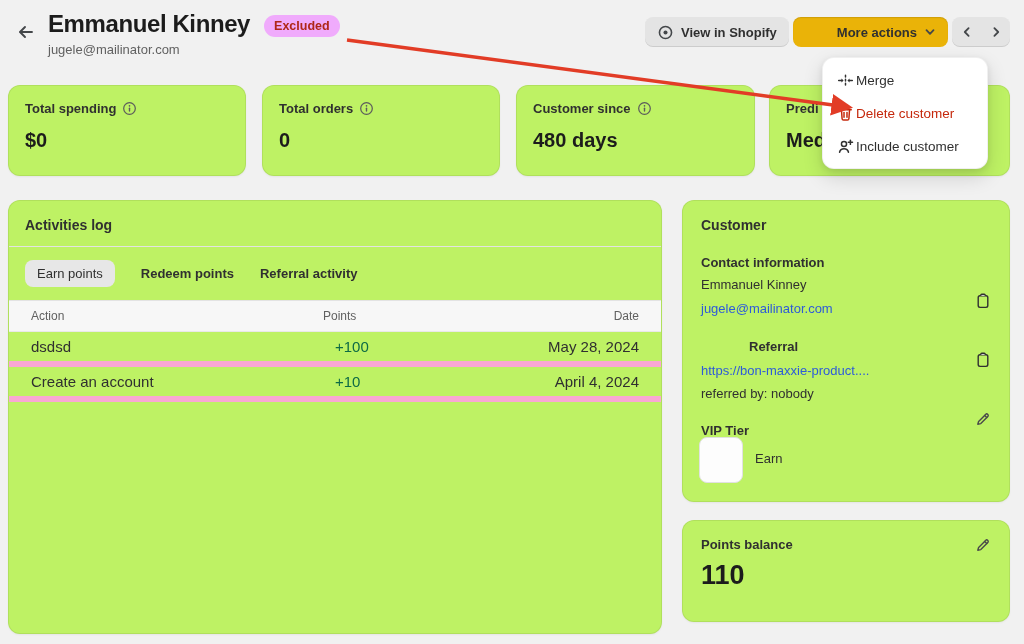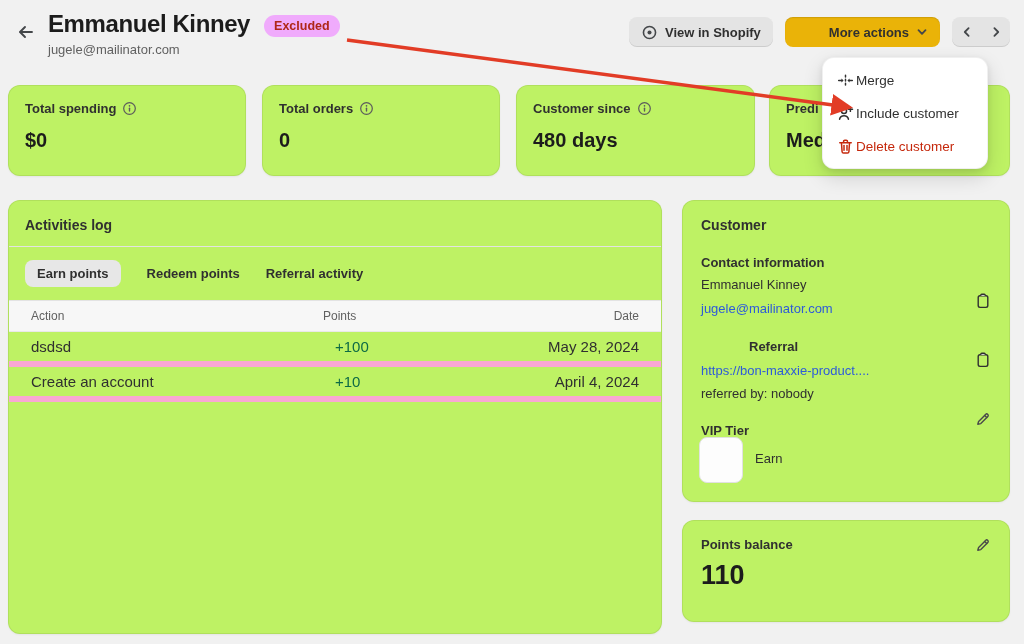--- a/index.html
+++ b/index.html
@@ -19,39 +19,39 @@
   }
   
   .back-btn{left:14px;top:20px;width:24px;height:24px;display:flex;align-items:center;justify-content:center;cursor:pointer;}
   .hdr-row{left:48px;top:9px;display:flex;align-items:center;gap:14px;}
   .page-title{font-size:24px;font-weight:700;color:#1c1c1c;letter-spacing:-0.4px;line-height:30px;white-space:nowrap;}
   .badge{
     background:#f0abfc;color:#af2718;font-size:12.5px;font-weight:600;
     height:22px;line-height:22px;padding:0 10px;border-radius:11px;margin-top:3px;white-space:nowrap;
   }
   .hdr-email{left:48px;top:42px;font-size:13px;color:#616161;}
-  .hdr-actions{right:14px;top:17px;display:flex;align-items:center;gap:12px;}
+  .hdr-actions{right:14px;top:17px;display:flex;align-items:center;gap:4px;}
   .btn{
     display:inline-flex;align-items:center;gap:7px;height:30px;padding:0 12px;
     border-radius:8px;background:#e4e4e4;border:none;cursor:pointer;
     font-size:13px;font-weight:600;color:#303030;font-family:inherit;
     box-shadow:inset 0 -1px 0 rgba(0,0,0,0.10);
   }
   .btn.pressed{background:#eab308;box-shadow:inset 0 1px 1px rgba(0,0,0,0.12);padding-left:44px;}
   .pager{display:inline-flex;align-items:center;height:30px;border-radius:8px;background:#e4e4e4;box-shadow:inset 0 -1px 0 rgba(0,0,0,0.10);}
   .pager .pg{width:29px;height:30px;display:flex;align-items:center;justify-content:center;cursor:pointer;}
   
   .stat{padding:15px 16px;}
   .stat-label{display:flex;align-items:center;gap:6px;font-size:13px;font-weight:700;color:#303030;}
   .stat-value{margin-top:13px;font-size:20px;font-weight:700;color:#1c1c1c;}
   
   .panel-title{padding:16px 16px 13px 16px;font-size:14px;font-weight:700;color:#303030;border-bottom:1px solid #e3e3e3;}
   .tabs{display:flex;align-items:center;gap:26px;padding:13px 16px;border-bottom:1px solid #e3e3e3;}
   .tab{font-size:13px;font-weight:600;color:#303030;cursor:pointer;white-space:nowrap;}
-  .tab.selected{background:#e7e7e7;border-radius:8px;padding:6px 12px;font-weight:700;}
+  .tab.selected{background:#e7e7e7;border-radius:8px;padding:6px 12px;font-weight:400;}
   .trow{display:grid;grid-template-columns:292px 1fr 150px;align-items:center;padding:0 22px;box-sizing:border-box;}
   .thead{height:31px;background:#f7f7f7;font-size:12px;color:#616161;border-bottom:1px solid #e9e9e9;}
   .tbody-row{height:35px;font-size:15px;color:#303030;border-bottom:6px solid #f9a8d4;gap:12px;}
   .pts{color:#0d6b45;}
   .cdate{justify-self:end;text-align:right;}
   
   .cust{padding:16px 18px;}
   .sec-h{font-size:13px;font-weight:700;color:#303030;}
   .card-h{font-size:14px;font-weight:700;color:#303030;}
   .body-t{font-size:13px;color:#303030;}
@@ -249,42 +249,42 @@
       <svg class="ic" width="17" height="17" viewBox="0 0 16 16" fill="none" stroke="#303030" stroke-width="1.4" stroke-linecap="round">
         <path d="M8 3 V13" stroke-dasharray="1.6 2.2"></path>
         <path d="M1.6 8 H4.6"></path>
           <path d="M4.2 6.2 L6.2 8 L4.2 9.8" fill="#303030" stroke="none"></path>
         <path d="M14.4 8 H11.4"></path>
           <path d="M11.8 6.2 L9.8 8 L11.8 9.8" fill="#303030" stroke="none"></path>
       </svg>
     </span>
     <span>Merge</span>
   </div>
-  <div class="menu-item">
-    <span>
-      <svg class="ic" width="17" height="17" viewBox="0 0 16 16" fill="none" stroke="#303030" stroke-width="1.4" stroke-linecap="round">
-        <circle cx="6.6" cy="5.6" r="2.4"></circle>
-        <path d="M2.4 13.4 a4.3 4.3 0 0 1 8.4 0"></path>
-        <path d="M12.6 2 V6"></path>
-          <path d="M10.6 4 H14.6"></path>
-      </svg>
-    </span>
-    <span>Include customer</span>
-  </div>
   <div class="menu-item critical">
     <span>
       <svg class="ic" width="17" height="17" viewBox="0 0 16 16" fill="none" stroke="#c5280c" stroke-width="1.4" stroke-linecap="round" stroke-linejoin="round">
         <path d="M2.6 4.4 H13.4"></path>
         <path d="M6.2 4.2 V3.2 a1.1 1.1 0 0 1 1.1-1.1 h1.4 a1.1 1.1 0 0 1 1.1 1.1 V4.2"></path>
         <path d="M4.2 4.6 L4.8 13 a1.3 1.3 0 0 0 1.3 1.2 h3.8 a1.3 1.3 0 0 0 1.3-1.2 L11.8 4.6"></path>
         <path d="M6.6 7 V11.6"></path>
           <path d="M9.4 7 V11.6"></path>
       </svg>
     </span>
     <span>Delete customer</span>
+  </div>
+  <div class="menu-item">
+    <span>
+      <svg class="ic" width="17" height="17" viewBox="0 0 16 16" fill="none" stroke="#303030" stroke-width="1.4" stroke-linecap="round">
+        <circle cx="6.6" cy="5.6" r="2.4"></circle>
+        <path d="M2.4 13.4 a4.3 4.3 0 0 1 8.4 0"></path>
+        <path d="M12.6 2 V6"></path>
+          <path d="M10.6 4 H14.6"></path>
+      </svg>
+    </span>
+    <span>Include customer</span>
   </div>
 </div>
 
 <svg class="annotation" viewBox="0 0 1024 644">
   <defs>
     <marker id="ah" markerWidth="6" markerHeight="6" refX="4.6" refY="3" orient="auto">
       <path d="M0,0 L6,3 L0,6 Z" fill="#e23c26"></path>
     </marker>
   </defs>
   <line x1="347" y1="40" x2="848" y2="107" stroke="#e23c26" stroke-width="3.6" marker-end="url(#ah)"></line>

